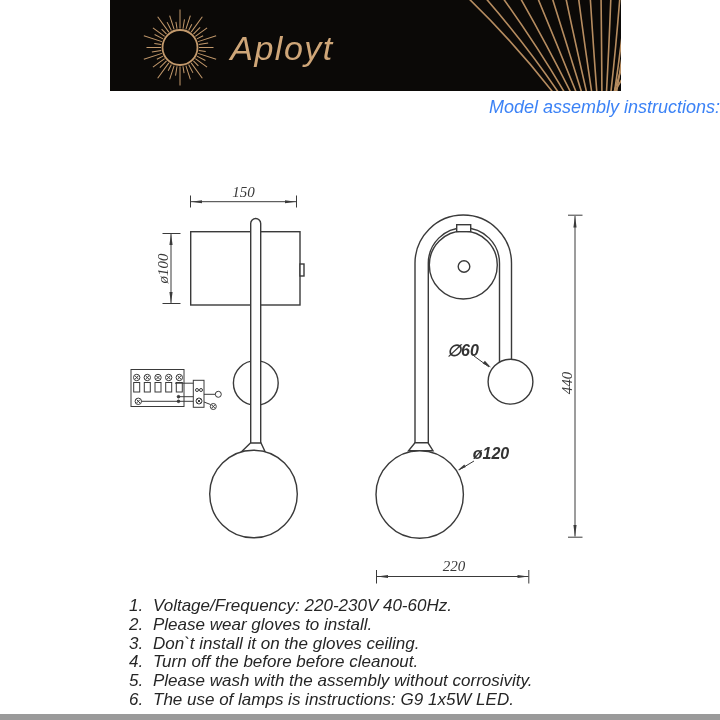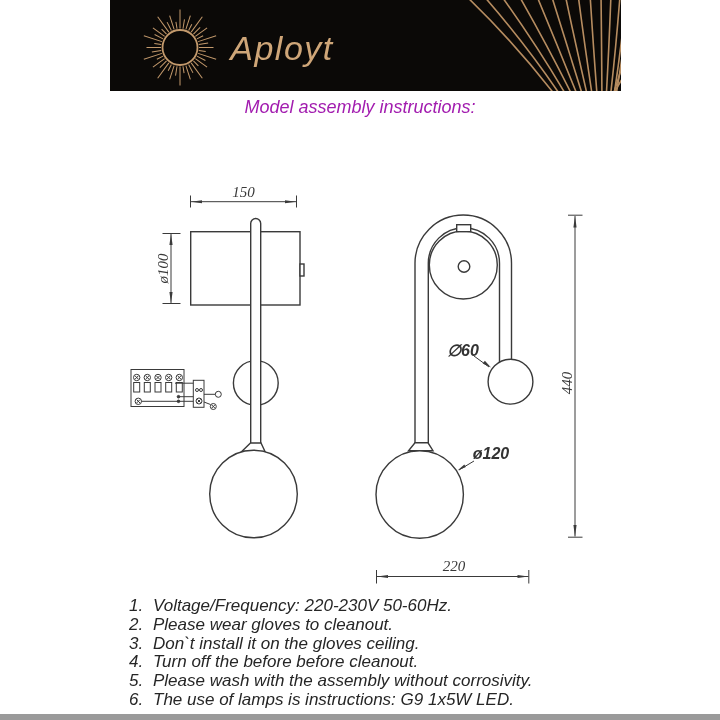--- a/index.html
+++ b/index.html
@@ -1,21 +1,21 @@
 <!DOCTYPE html>
 <html><head>
 <meta charset="utf-8">
 <style>
   html,body{margin:0;padding:0;background:#e8e8e8;}
   .screen{position:relative;width:720px;height:720px;background:#ffffff;overflow:hidden;
           font-family:"Liberation Sans",sans-serif;font-style:italic;}
   .banner{position:absolute;left:110px;top:0;width:511px;height:91px;background:#0b0907;}
   .banner svg{display:block;}
-  .title-block{position:absolute;left:0;top:96px;width:720px;text-align:center;
-               color:#a21caf;font-size:18px;line-height:22px;}
+  .title-block{position:absolute;left:0;top:96px;width:720px;text-align:right;
+               color:#3b82f6;font-size:18px;line-height:22px;}
   .title-block .model-num{letter-spacing:.5px;}
   .drawings{position:absolute;left:100px;top:180px;width:520px;height:410px;}
   .instructions{position:absolute;left:129px;top:597px;width:470px;color:#262626;
                 font-size:17px;line-height:18.8px;}
   .instructions .row{display:flex;}
   .instructions .num{width:24px;flex:0 0 24px;}
   .instructions .txt{flex:1;}
   .bottom-bar{position:absolute;left:0;top:714px;width:720px;height:6px;background:#9a9a9a;}
   .dim-serif{font-family:"Liberation Serif",serif;font-size:15px;fill:#3a3a3a;}
   .dim-bold{font-family:"Liberation Sans",sans-serif;font-weight:bold;font-size:16px;fill:#333;}
@@ -210,25 +210,25 @@
         <polygon class="arr" points="377,576.5 388,575 388,578"></polygon>
         <polygon class="arr" points="528.5,576.5 517.5,575 517.5,578"></polygon>
         <text class="dim-serif" x="454" y="571" text-anchor="middle">220</text>
       </g>
     </g>
   </svg>
 
   <div class="instructions">
     <div class="row">
       <span class="num">1.</span>
-      <span class="txt">Voltage/Frequency: 220-230V 50-60Hz.</span>
+      <span class="txt">Voltage/Frequency: 220-230V 40-60Hz.</span>
     </div>
     <div class="row">
       <span class="num">2.</span>
-      <span class="txt">Please wear gloves to cleanout.</span>
+      <span class="txt">Please wear gloves to install.</span>
     </div>
     <div class="row">
       <span class="num">3.</span>
       <span class="txt">Don`t install it on the gloves ceiling.</span>
     </div>
     <div class="row">
       <span class="num">4.</span>
       <span class="txt">Turn off the before before cleanout.</span>
     </div>
     <div class="row">

